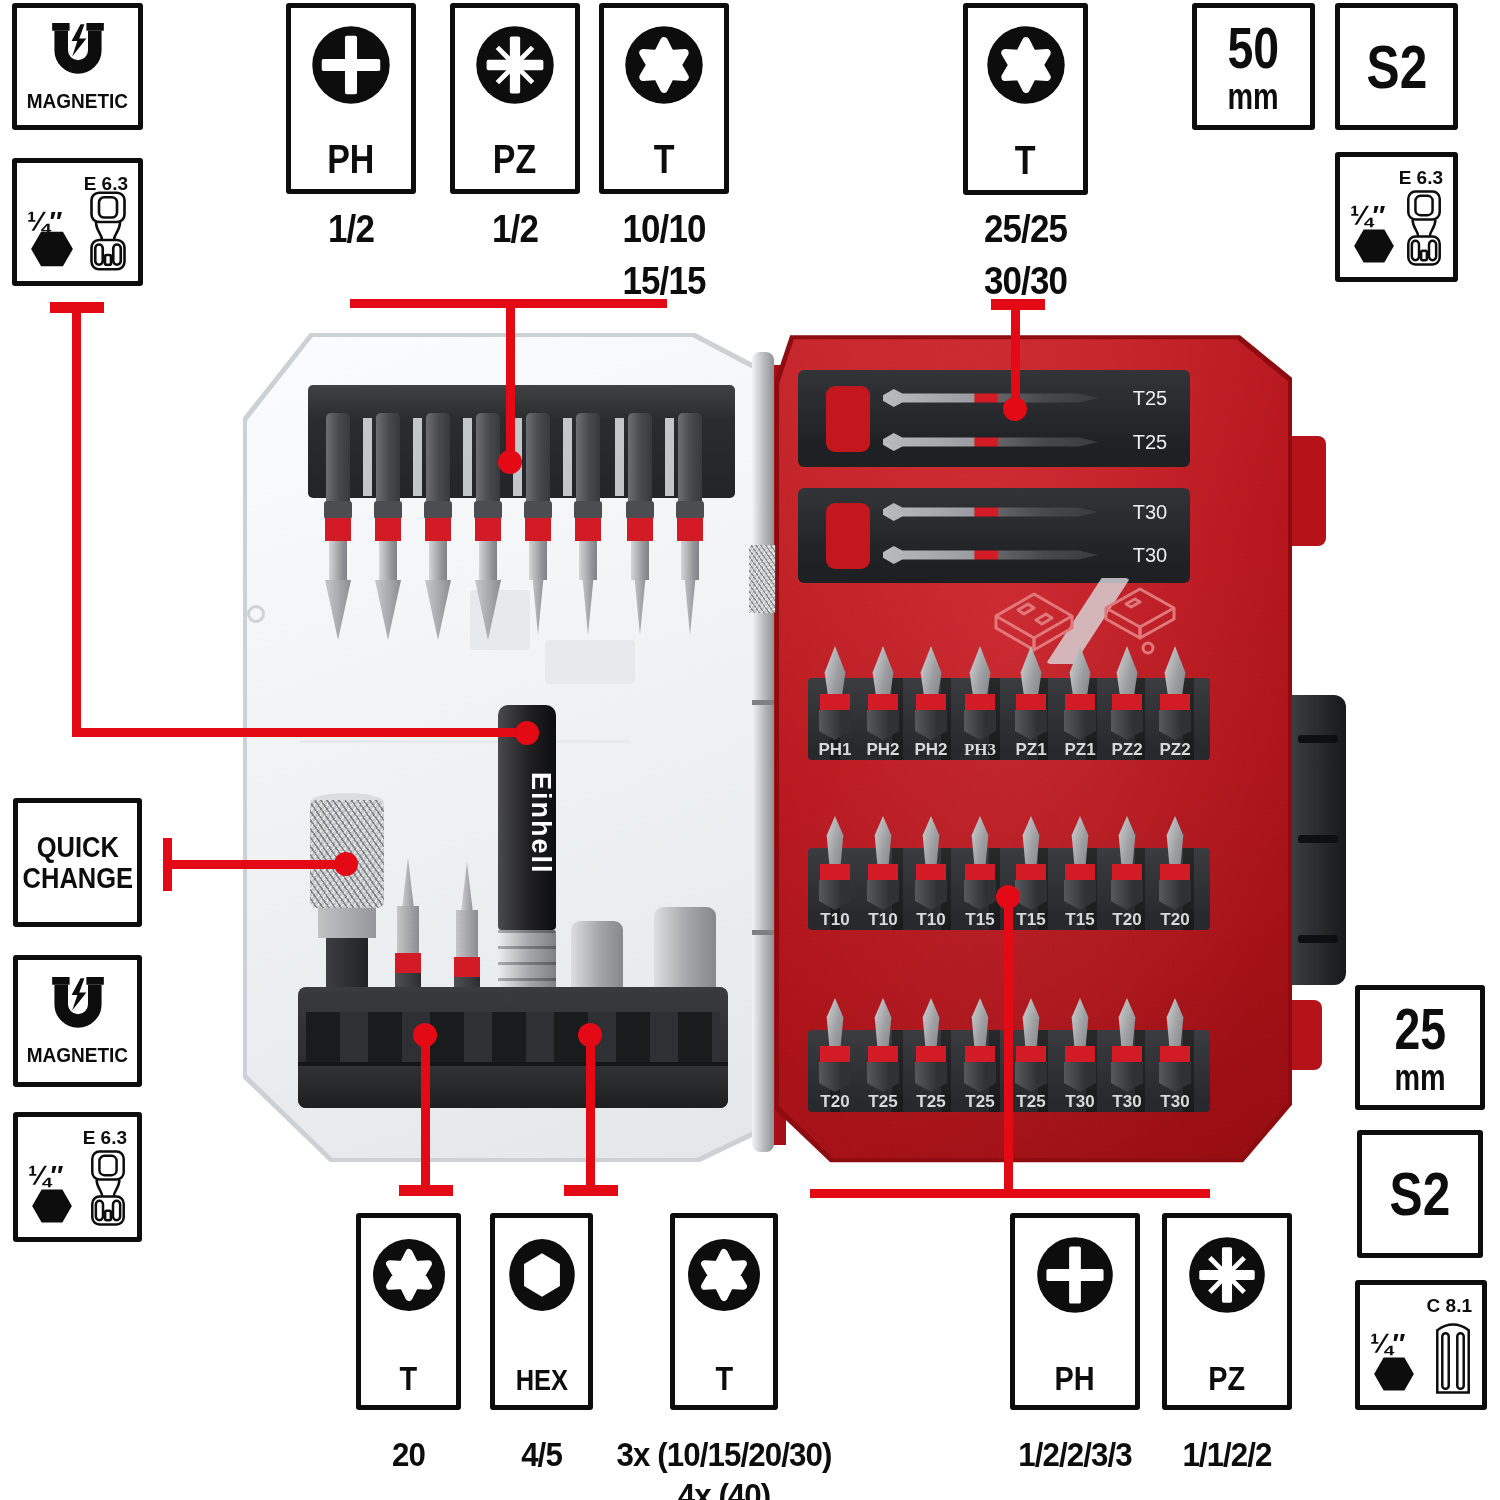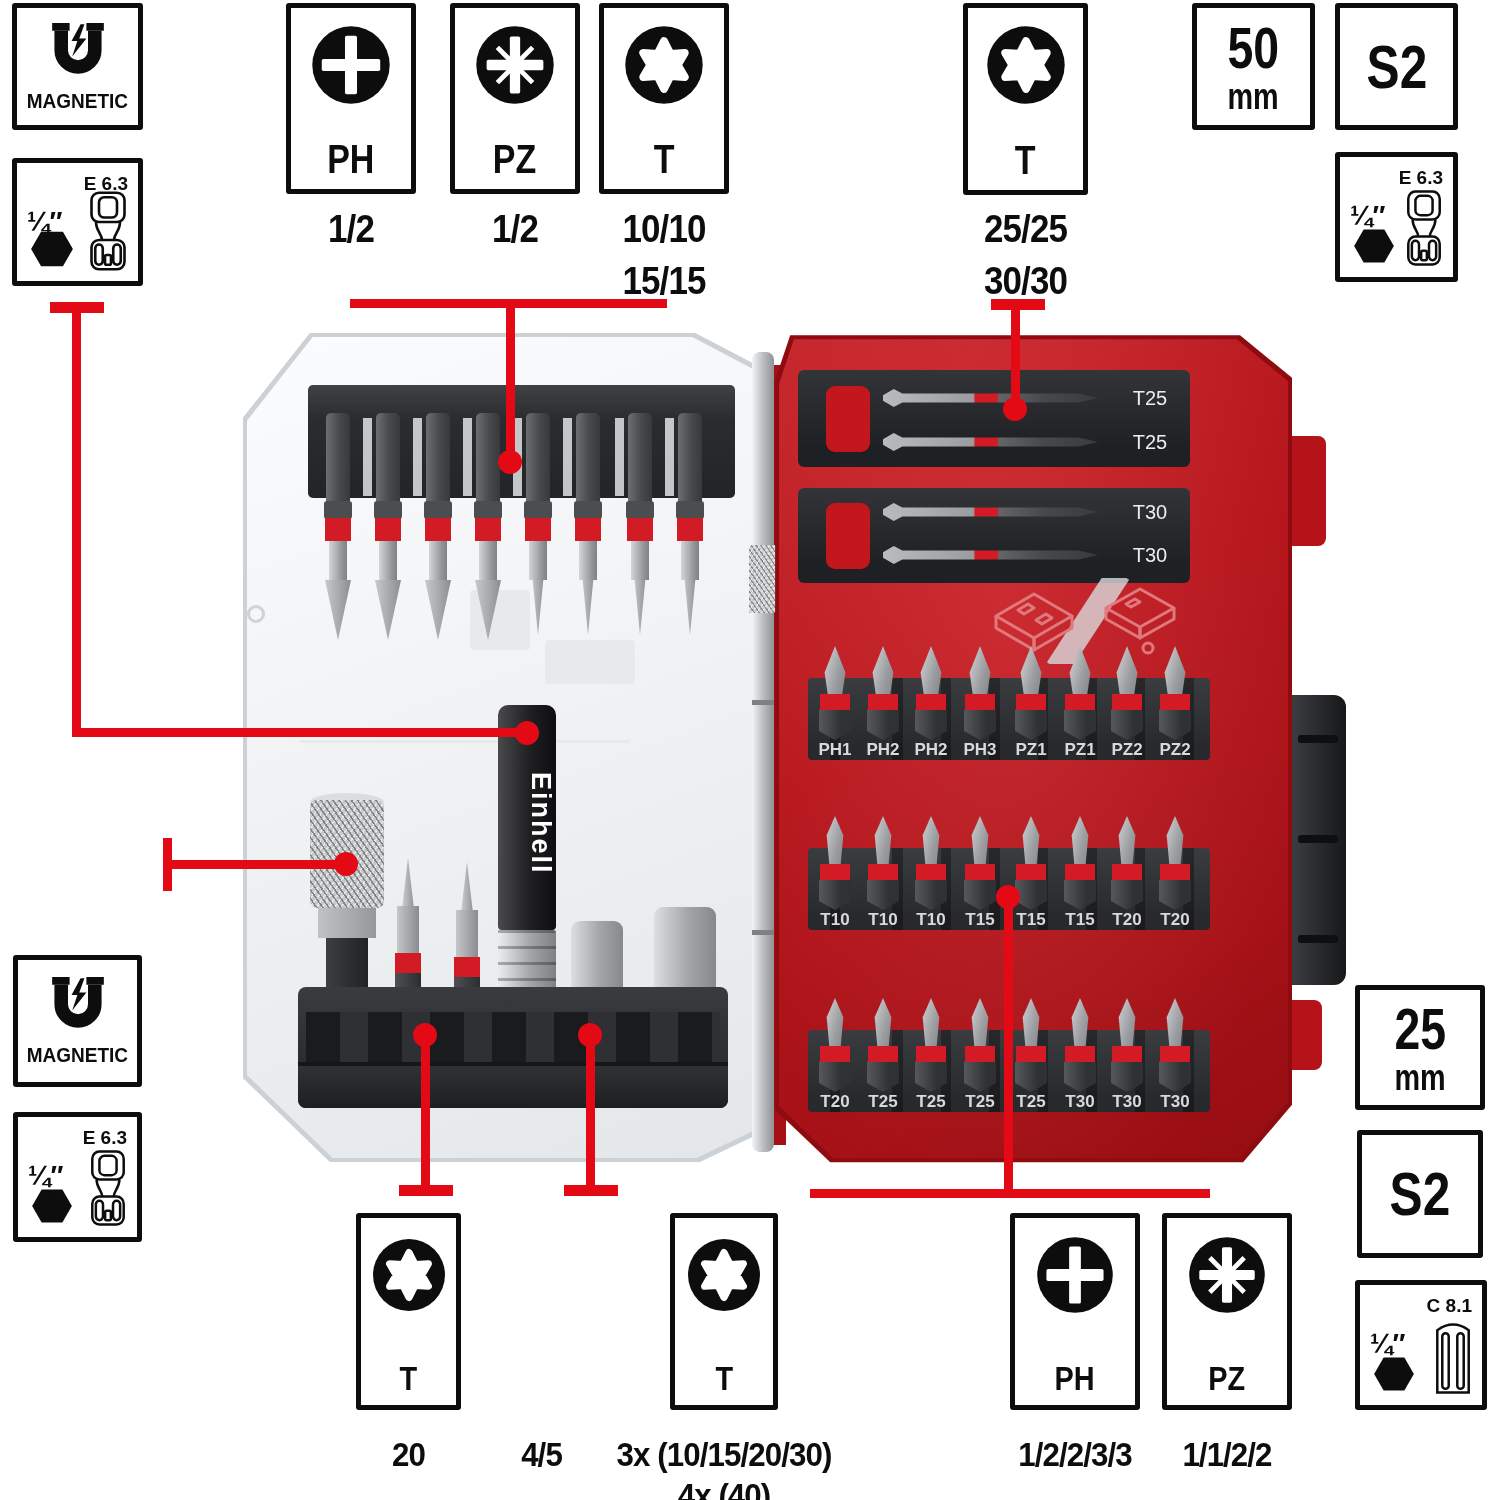--- a/index.html
+++ b/index.html
@@ -379,21 +379,21 @@
         <div class="sb-band"></div>
         <div class="sb-hex"></div>
         <span class="sb-label">PH2</span>
       </div>
       <div class="abs sbit v-ph" style="left: 107px;">
         <div class="sb-tip"></div>
         <div class="sb-band"></div>
         <div class="sb-hex"></div>
         <span class="sb-label">PH2</span>
       </div>
-      <div class="abs sbit v-ph" style="left: 156px;">
+      <div class="abs sbit v-ph" style="left: 156px; font-family: Liberation Serif, serif;">
         <div class="sb-tip"></div>
         <div class="sb-band"></div>
         <div class="sb-hex"></div>
         <span class="sb-label">PH3</span>
       </div>
       <div class="abs sbit v-ph" style="left: 207px;">
         <div class="sb-tip"></div>
         <div class="sb-band"></div>
         <div class="sb-hex"></div>
         <span class="sb-label">PZ1</span>
@@ -618,20 +618,26 @@
     <span class="std">E 6.3</span>
     <span class="quarter">¼″</span>
     <svg class="hexs" width="44" height="38" viewBox="0 0 100 88">
         <use href="#sym-hexsmall"></use>
       </svg>
     <svg class="coup" width="40" height="80" viewBox="0 0 56 108">
         <use href="#sym-coupler-e"></use>
       </svg>
   </div>
 
+  <div class="badge sq" style="left:13px;top:798px;width:129px;height:129px">
+    <div class="btext" style="font-size:29px;line-height:31px;transform:scaleX(.88)">
+      <div>QUICK</div>
+      <div>CHANGE</div>
+    </div>
+  </div>
 
   <div class="badge sq" style="left:13px;top:955px;width:129px;height:132px">
     <svg width="74" height="62" viewBox="0 0 100 96">
         <use href="#sym-magnet"></use>
       </svg>
     <div class="btext" style="font-size:20px;transform:scaleX(.95)">MAGNETIC</div>
   </div>
 
   <div class="badge e63" style="left:13px;top:1112px;width:129px;height:130px">
     <span class="std">E 6.3</span>
@@ -665,20 +671,26 @@
   </div>
 
   <div class="badge" style="left:356px;top:1213px;width:105px;height:197px">
     <svg width="80" height="86" viewBox="0 0 100 100">
         <use href="#sym-torx"></use>
       </svg>
     <div class="blabel sm">T</div>
   </div>
   <div class="caption small" style="left:356px;top:1434px;width:105px">20</div>
 
+  <div class="badge" style="left:490px;top:1213px;width:103px;height:197px">
+    <svg width="78" height="86" viewBox="0 0 100 100">
+        <use href="#sym-hexbig"></use>
+      </svg>
+    <div class="blabel sm" style="font-size:30px">HEX</div>
+  </div>
   <div class="caption small" style="left:490px;top:1434px;width:103px">4/5</div>
 
   <div class="badge" style="left:670px;top:1213px;width:108px;height:197px">
     <svg width="80" height="86" viewBox="0 0 100 100">
         <use href="#sym-torx"></use>
       </svg>
     <div class="blabel sm">T</div>
   </div>
   <div class="caption small" style="left:564px;top:1434px;width:320px">
     <div>3x (10/15/20/30)</div>

